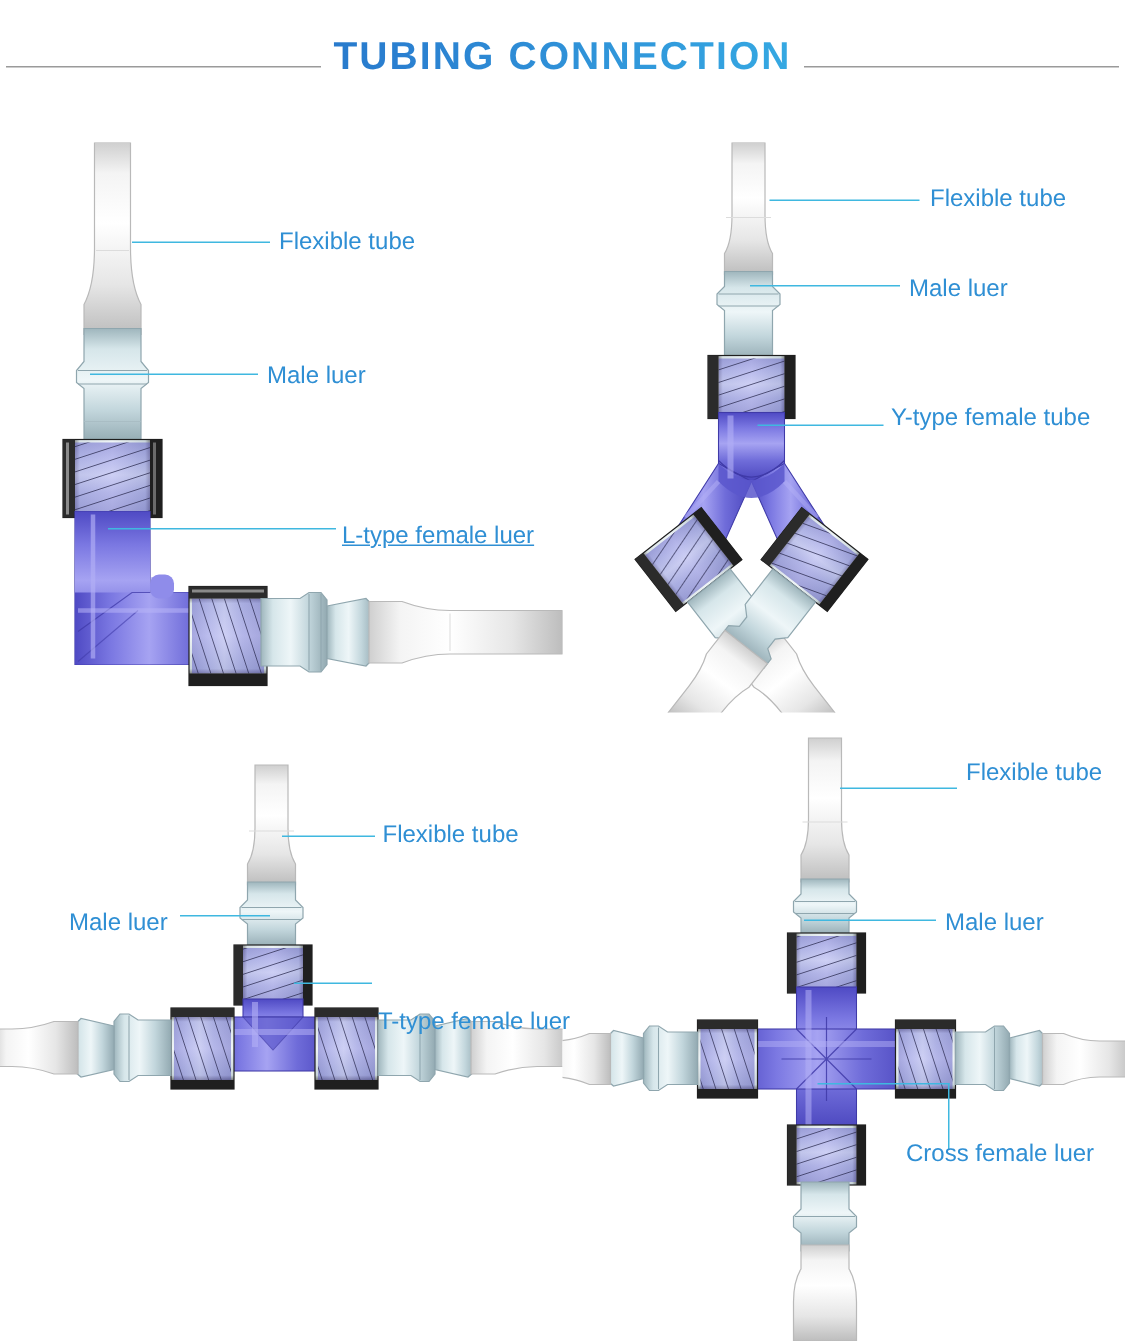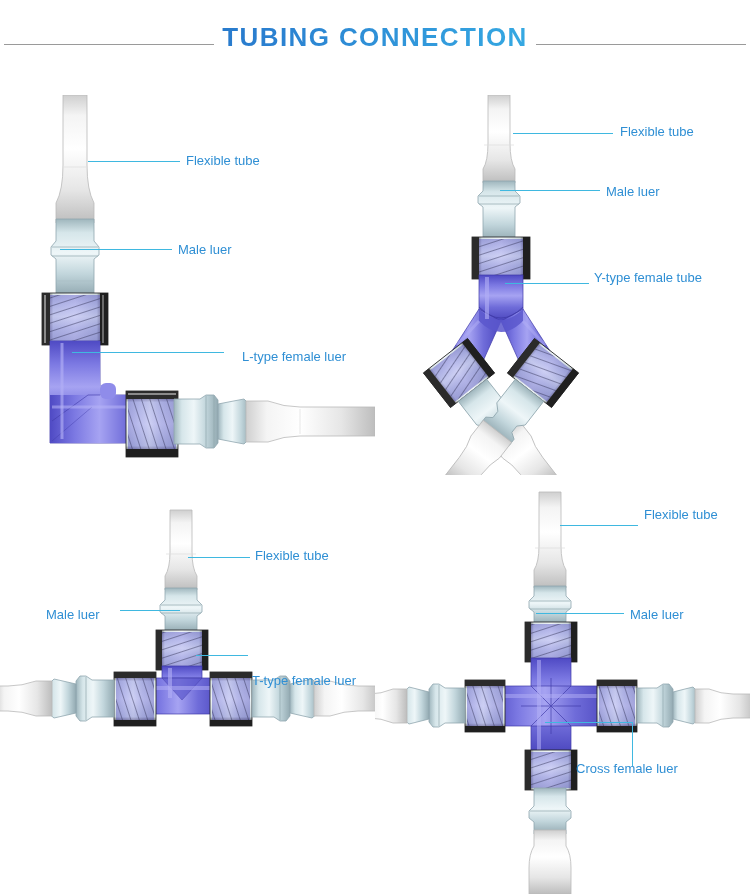--- a/index.html
+++ b/index.html
@@ -22,21 +22,21 @@
     -webkit-background-clip:text;background-clip:text;
     color:transparent;-webkit-text-fill-color:transparent;
   }
 
   
   .panel{position:absolute;}
   .panel svg{display:block;}
 
   
   .lbl{
-    position:absolute;color:#2f8fd4;font-size:13px;
+    position:absolute;color:#2f8fd4;font-size:16px;
     white-space:nowrap;line-height:1;
   }
   .lead{position:absolute;background:#3fb8e0;}
   .lead.h{height:1.2px;}
   .lead.v{width:1.2px;}
 </style>
 </head>
 <body>
 
 <div id="root">
@@ -181,21 +181,21 @@
     </svg>
   </div>
 
   <div class="lead h" style="left:88px;top:161px;width:92px;"></div>
   <div class="lbl" style="left:186px;top:154px;">Flexible tube</div>
 
   <div class="lead h" style="left:60px;top:249px;width:112px;"></div>
   <div class="lbl" style="left:178px;top:243px;">Male luer</div>
 
   <div class="lead h" style="left:72px;top:352px;width:152px;"></div>
-  <div class="lbl" style="left:242px;top:350px;">L-type female luer</div>
+  <div class="lbl" style="left:228px;top:350px;text-decoration:underline;">L-type female luer</div>
 
   <div class="panel" style="left:375px;top:95px;width:375px;height:380px;">
     <svg width="375" height="380" viewBox="0 0 375 380">
 
       <g>
         <path d="M113 0 L113 48 Q113 66 108 74 L108 88 L140 88 L140 74 Q135 66 135 48 L135 0 Z" fill="url(#gTubeV)" stroke="#b9b9b9" stroke-width="0.8"></path>
         <line x1="109" y1="50" x2="139" y2="50" stroke="#dcdcdc" stroke-width="0.7"></line>
       </g>
 
       <g>
@@ -420,15 +420,15 @@
   </div>
 
   <div class="lead h" style="left:560px;top:525px;width:78px;"></div>
   <div class="lbl" style="left:644px;top:508px;">Flexible tube</div>
 
   <div class="lead h" style="left:536px;top:613px;width:88px;"></div>
   <div class="lbl" style="left:630px;top:608px;">Male luer</div>
 
   <div class="lead h" style="left:545px;top:722px;width:88px;"></div>
   <div class="lead v" style="left:632px;top:722px;height:44px;"></div>
-  <div class="lbl" style="left:576px;top:762px;">Cross female luer</div>
+  <div class="lbl" style="left:604px;top:762px;">Cross female luer</div>
 
 </div>
 
 </body></html>

